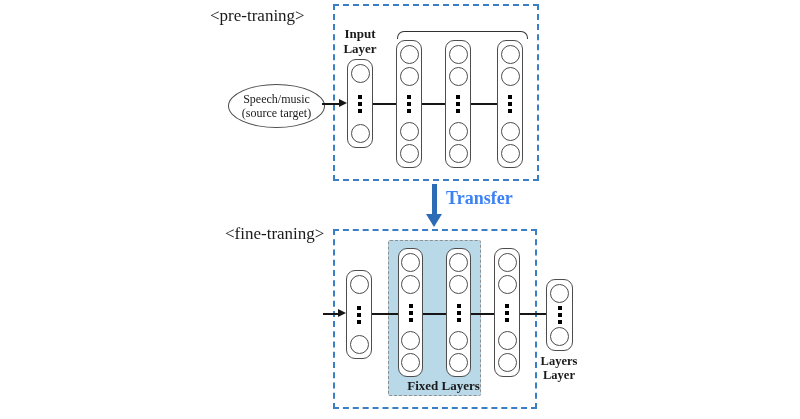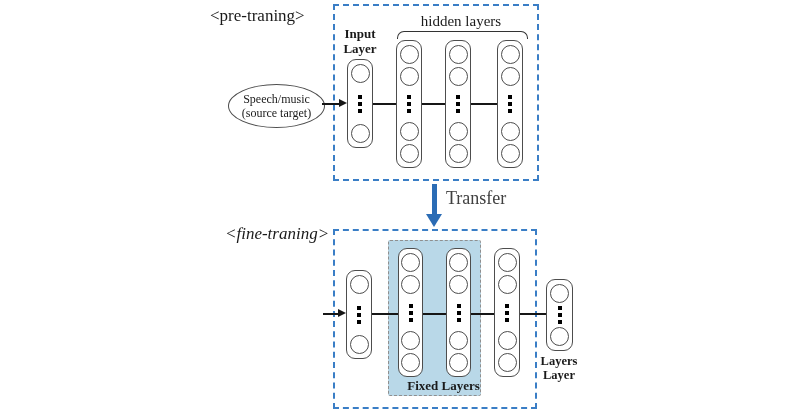--- a/index.html
+++ b/index.html
@@ -25,33 +25,32 @@
     font-size:12px; line-height:14px; text-align:center;
   }
   .section-label { position:absolute; font-size:17px; white-space:nowrap; }
   .bold-label { position:absolute; font-weight:bold; text-align:center; }
   .brace {
     position:absolute; height:8px; border:1.6px solid #333; border-bottom:none;
     border-radius:7px 7px 0 0; box-sizing:border-box;
   }
   .transfer-bar { position:absolute; width:5px; background:#2B6CB5; }
   .transfer-head { position:absolute; width:0; height:0; border-left:8px solid transparent; border-right:8px solid transparent; border-top:13px solid #2B6CB5; }
-  .transfer-label { position:absolute; font-weight:normal; font-size:18px; color:#404040; white-space:nowrap; }
+  .transfer-label { position:absolute; font-weight:bold; font-size:18px; color:#3b82f6; white-space:nowrap; }
   .fixed-region { position:absolute; background:#B9D8E8; border:1.3px dashed #8f8f8f; box-sizing:border-box; border-radius:2px; }
 </style>
 </head>
 <body>
 
 <div id="canvas">
 
   <div class="section-label" style="left:210px; top:6px;">&lt;pre-traning&gt;</div>
 
   <div class="dashedbox" style="left:333px; top:4px; width:206px; height:177px;"></div>
 
-  <div class="bold-label" style="left:400px; top:13px; width:122px; font-weight:normal; font-size:15px;">hidden layers</div>
   <div class="brace" style="left:397px; top:31px; width:131px;"></div>
 
   <div class="bold-label" style="left:336px; top:26px; width:48px; font-size:13px; line-height:15px;text-align:center;">
     <div>Input</div>
     <div>Layer</div>
   </div>
 
   <div class="ellipse" style="left:228px; top:84px; width:95px; height:42px;">
     <div>Speech/music</div>
     <div>(source target)</div>
@@ -116,21 +115,21 @@
   </div>
 
   <div class="hline" style="left:373px; top:103px; width:23px;"></div>
   <div class="hline" style="left:422px; top:103px; width:23px;"></div>
   <div class="hline" style="left:471px; top:103px; width:26px;"></div>
 
   <div class="transfer-bar" style="left:432px; top:184px; height:31px;"></div>
   <div class="transfer-head" style="left:426px; top:214px;"></div>
   <div class="transfer-label" style="left:446px; top:188px;">Transfer</div>
 
-  <div class="section-label" style="left:225px; top:224px;font-style:italic;">&lt;fine-traning&gt;</div>
+  <div class="section-label" style="left:225px; top:224px;">&lt;fine-traning&gt;</div>
 
   <div class="dashedbox" style="left:333px; top:229px; width:204px; height:180px;"></div>
 
   <div class="fixed-region" style="left:388px; top:240px; width:93px; height:156px;"></div>
   <div class="bold-label" style="left:388px; top:378px; width:111px; font-size:13px;">Fixed Layers</div>
 
   <div class="hline" style="left:323px; top:313px; width:15px;"></div>
   <div class="arrowhead-right" style="left:338px; top:309px;"></div>
 
   <div class="col" style="left:346px; top:270px; width:26px; height:89px;">

